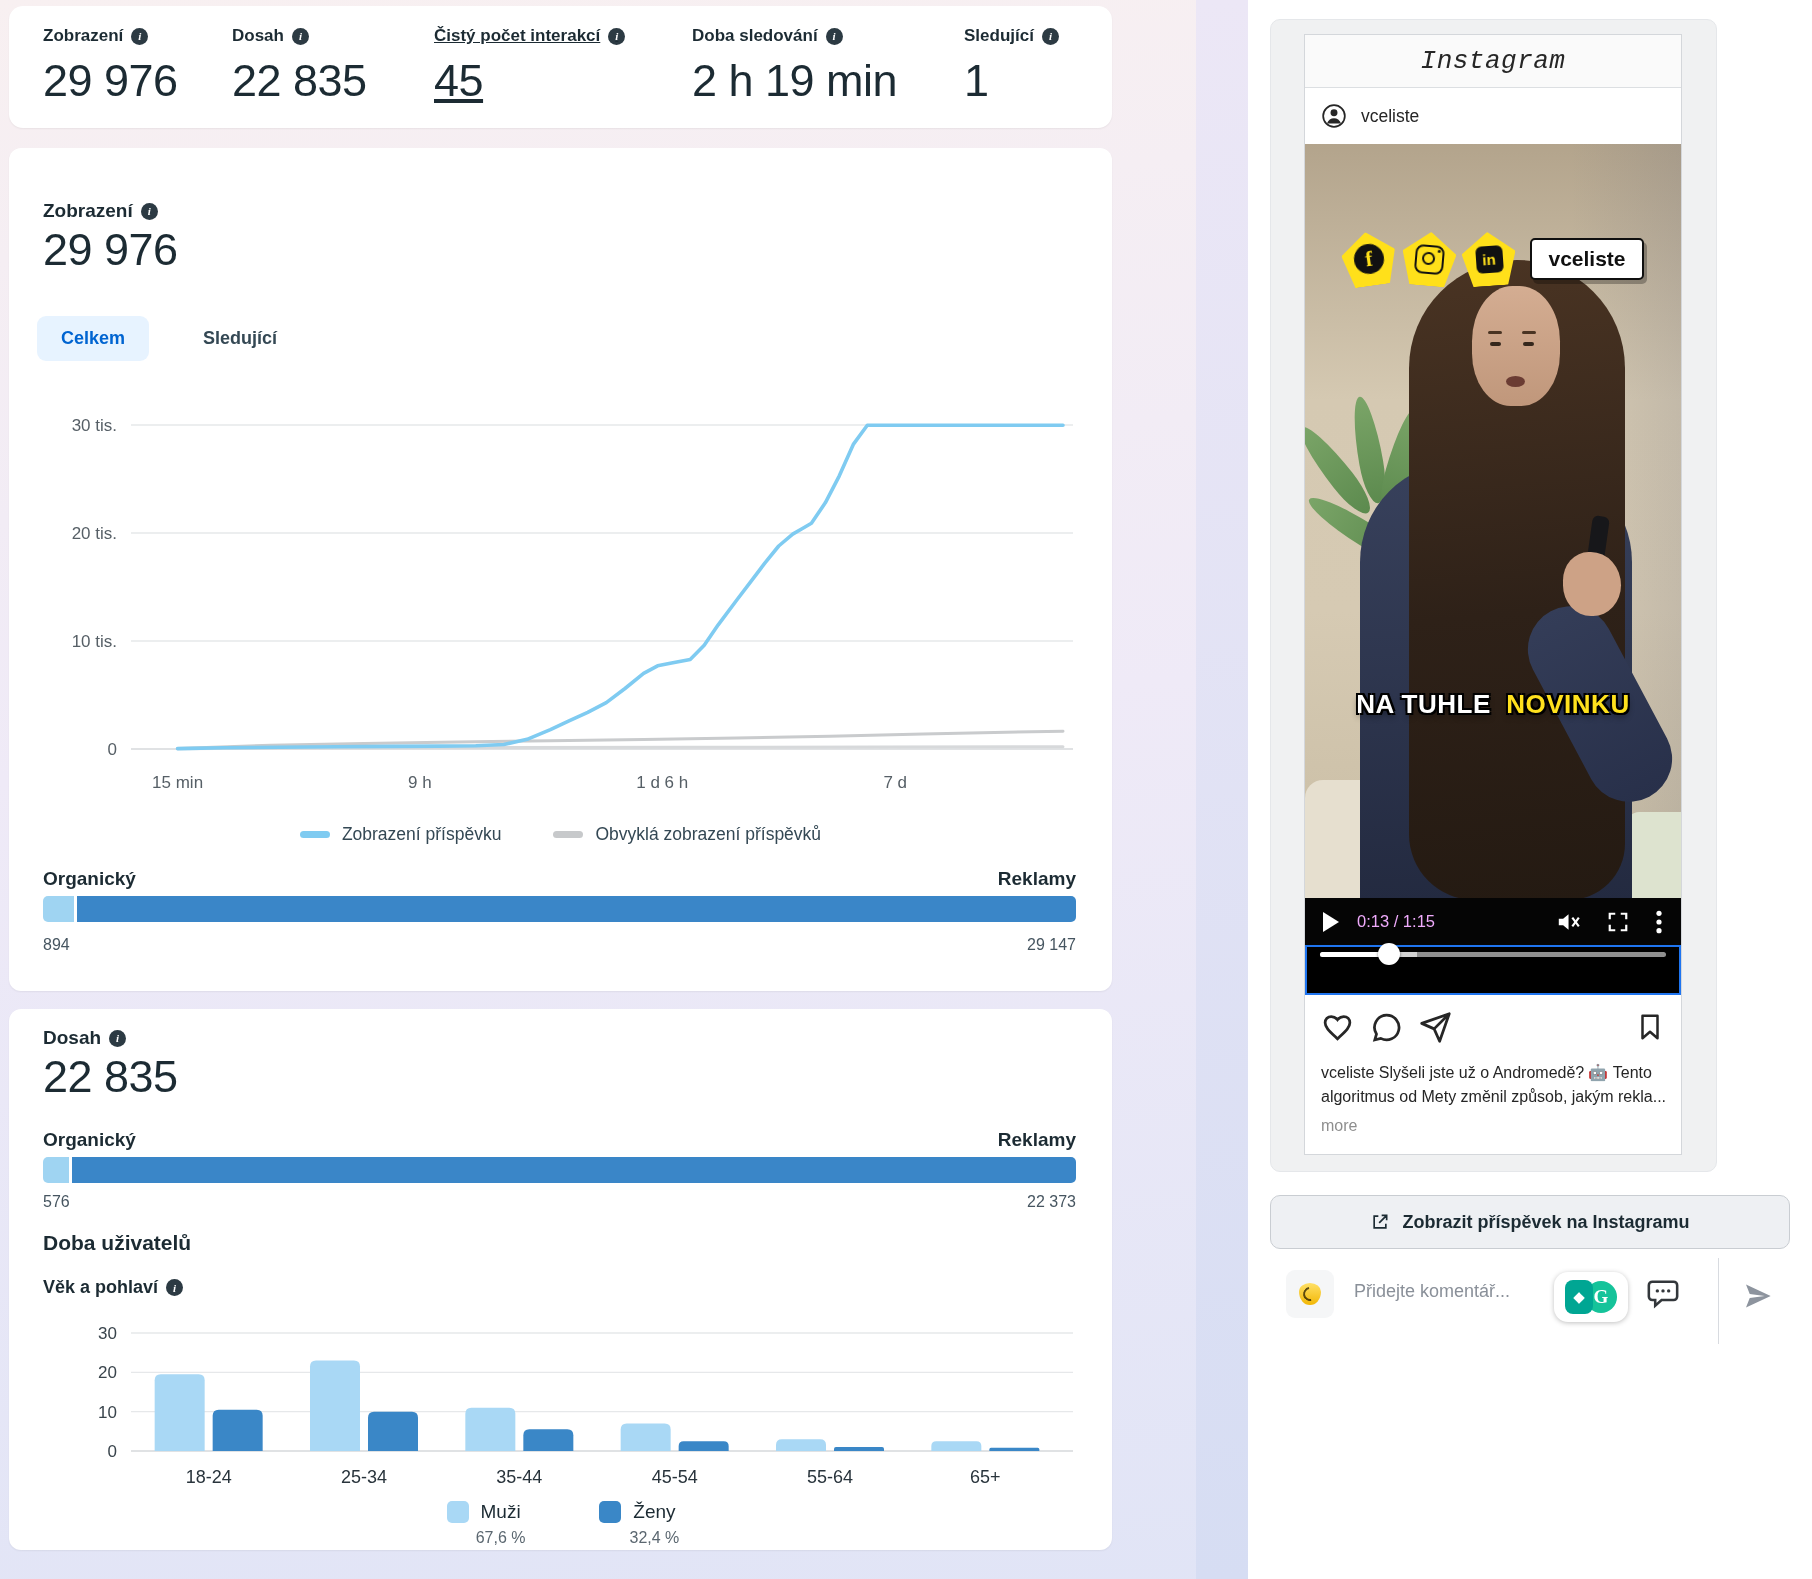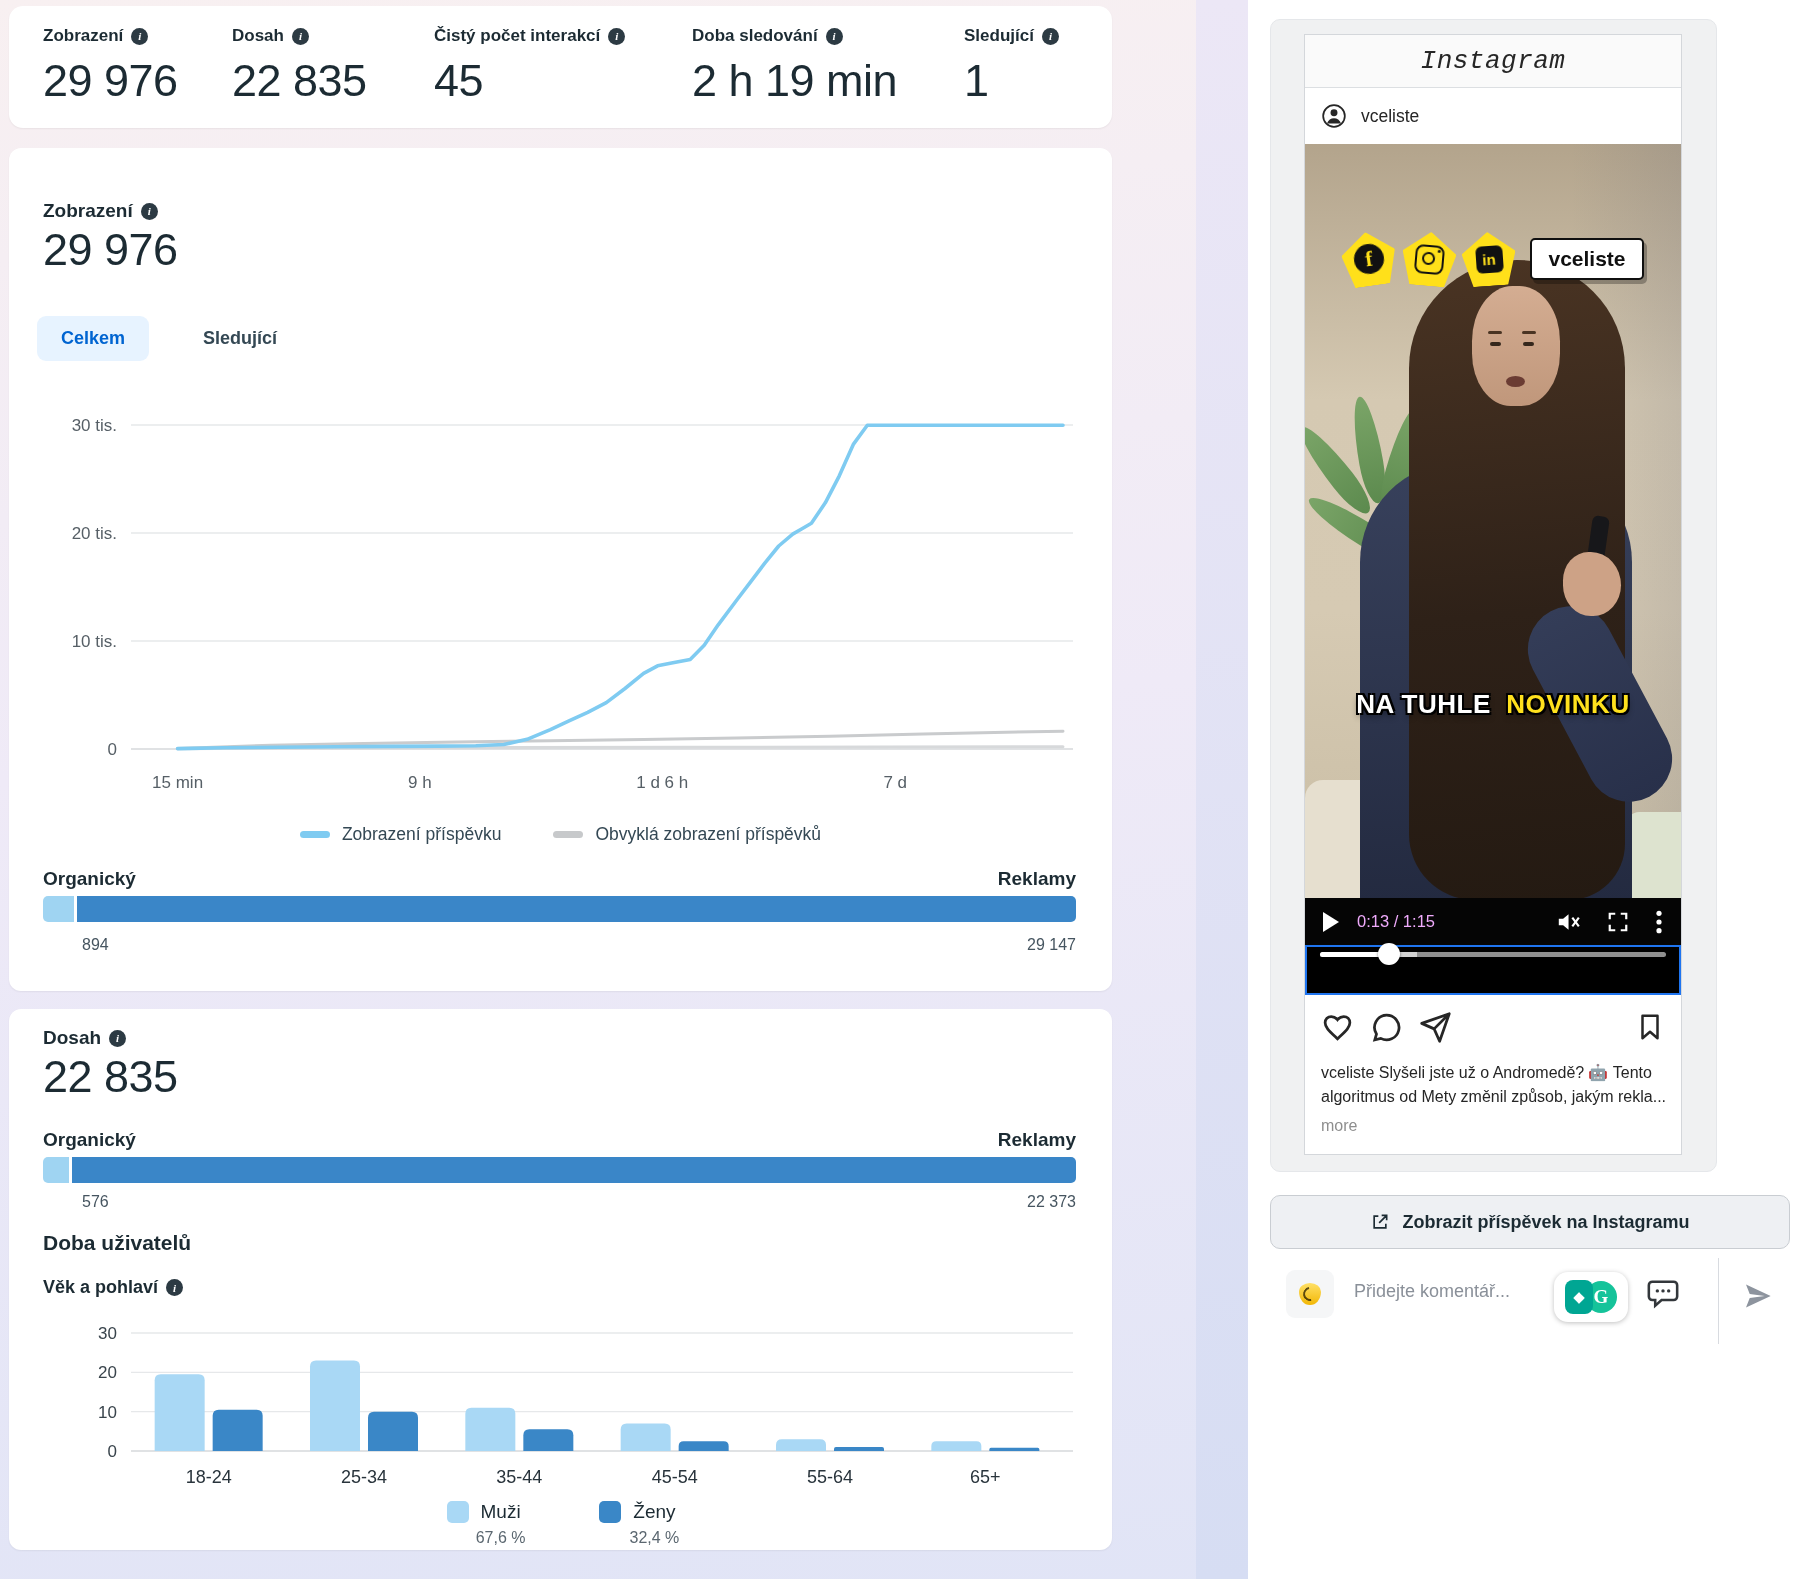--- a/index.html
+++ b/index.html
@@ -18,40 +18,40 @@
   .info{width:17px;height:17px;border-radius:50%;background:#2c3a43;color:#fff;display:inline-flex;
         align-items:center;justify-content:center;font-size:11px;font-weight:bold;
         font-family:"Liberation Serif",serif;font-style:italic;flex:0 0 auto;}
   .info::after{content:"i";}
   .bigval{font-size:45px;font-weight:400;letter-spacing:-.5px;color:#1c2b33;}
 
   
   .card1{left:9px;top:6px;width:1103px;height:122px;border-radius:14px;}
   .stats-row{display:flex;padding:20px 0 0 34px;}
   .stat .bigval{margin-top:9px;}
-  .stat.c1{width:189px;} .stat.c2{width:202px;} .stat.c3{width:258px;} .stat.c4{width:272px;} .stat.c5{flex:1;}
+  .stat.c1{width:189px;} .stat.c2{width:202px;} .stat.c3{width:258px;text-decoration:underline;} .stat.c4{width:272px;} .stat.c5{flex:1;}
 
   
   .card2{left:9px;top:148px;width:1103px;height:843px;}
   .c2-title{position:absolute;left:34px;top:52px;}
   .c2-val{position:absolute;left:34px;top:76px;}
   .tabs{position:absolute;left:28px;top:168px;display:flex;align-items:center;gap:30px;}
   .tab{font-size:18px;font-weight:bold;color:#344854;padding:12px 24px;border-radius:9px;cursor:pointer;}
   .tab.active{background:#e7f3ff;color:#0064d1;}
   .chart-wrap{position:absolute;left:34px;top:235px;width:1033px;height:420px;}
   .legend-line{position:absolute;left:0;right:0;top:676px;display:flex;justify-content:center;gap:52px;}
   .leg-item{display:flex;align-items:center;gap:12px;font-size:17.5px;color:#344854;}
   .leg-dash{width:30px;height:7px;border-radius:4px;}
   .split-labels{position:absolute;left:34px;right:36px;display:flex;justify-content:space-between;
                 font-size:19px;font-weight:bold;color:#1c2b33;}
   .split-bar{position:absolute;left:34px;right:36px;height:26px;display:flex;}
   .seg-light{background:#9fd4f2;border-radius:5px 0 0 5px;margin-right:3px;}
   .seg-dark{background:#3a86c8;border-radius:0 5px 5px 0;flex:1;}
   .split-nums{position:absolute;left:34px;right:36px;display:flex;justify-content:space-between;
-              font-size:16px;color:#465560;margin-left:39px;}
+              font-size:16px;color:#465560;}
   .c2-split{top:720px;} .c2-bar{top:748px;} .c2-nums{top:788px;}
 
   
   .card3{left:9px;top:1009px;width:1103px;height:541px;}
   .c3-title{position:absolute;left:34px;top:18px;}
   .c3-val{position:absolute;left:34px;top:42px;}
   .c3-split{top:120px;} .c3-bar{top:148px;} .c3-nums{top:184px;}
   .aud-title{position:absolute;left:34px;top:222px;font-size:21px;font-weight:bold;}
   .age-title{position:absolute;left:34px;top:268px;}
   .age-wrap{position:absolute;left:34px;top:302px;width:1033px;height:185px;}

